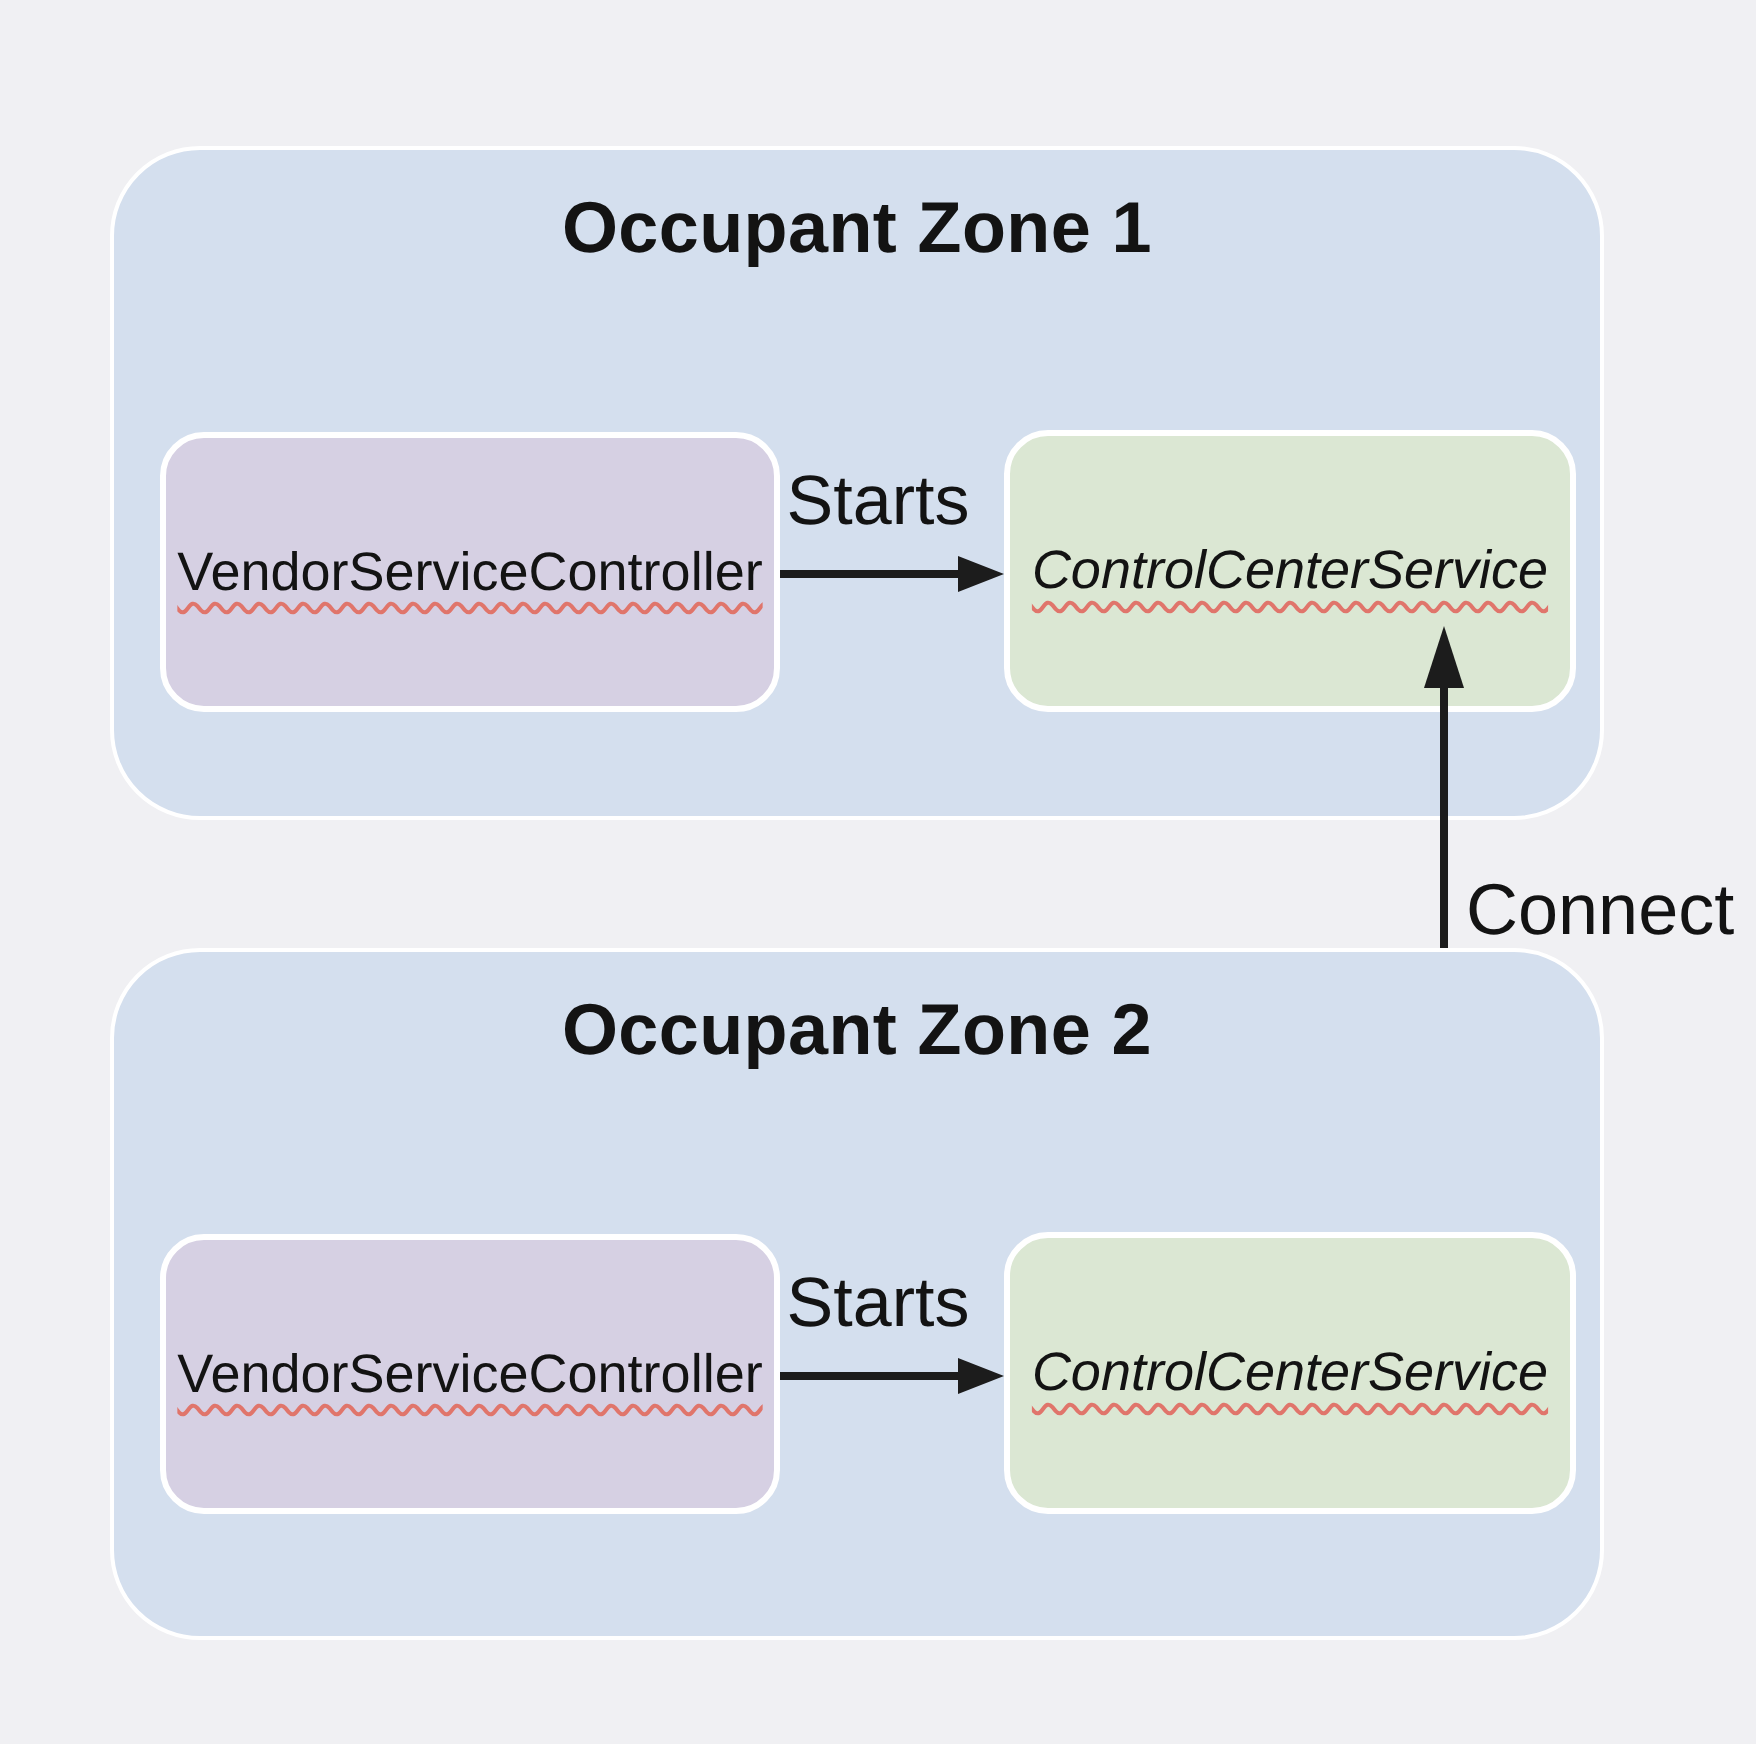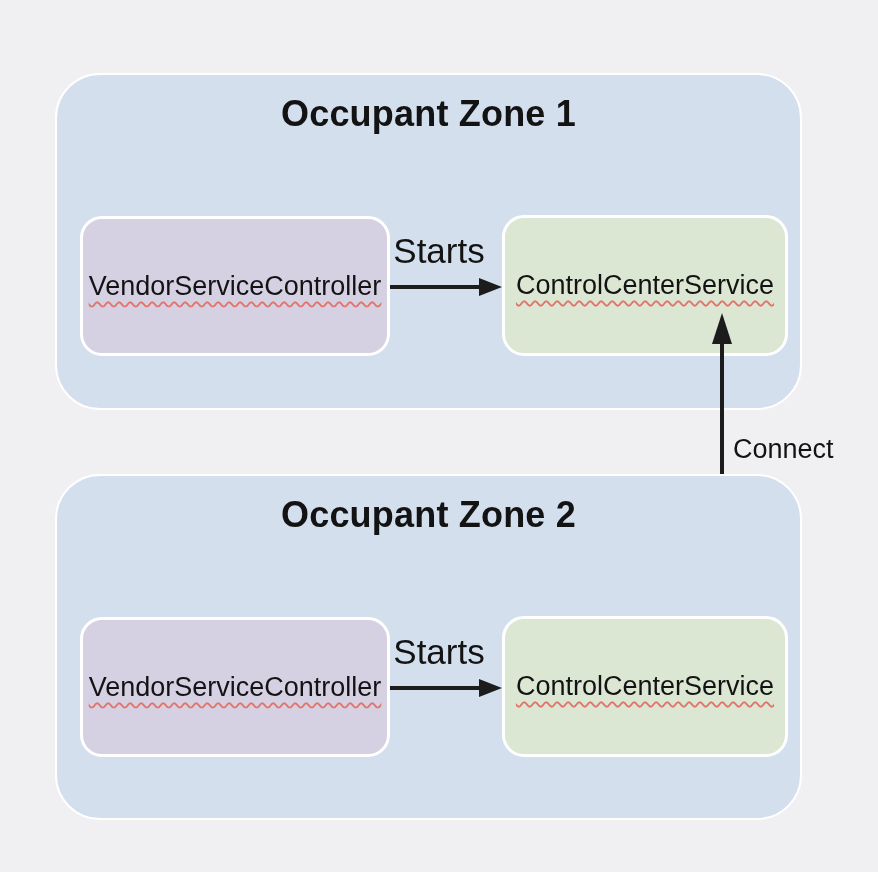--- a/index.html
+++ b/index.html
@@ -56,20 +56,21 @@
   }
   .node-vendor {
     left: 23px; top: 141px;
     width: 310px; height: 140px;
     background: var(--vendor_fill);
   }
   .node-control {
     left: 445px; top: 140px;
     width: 286px; height: 141px;
     background: var(--control_fill);
+    font-style: italic;
   }
   .node-label {
     font-size: 27px;
     color: var(--text);
     white-space: nowrap;
     text-decoration-line: underline;
     text-decoration-style: wavy;
     text-decoration-color: var(--spellcheck);
     text-decoration-thickness: 1.5px;
     text-underline-offset: 6px;
@@ -88,21 +89,21 @@
     width: 112px; height: 22px;
   }
   .v-arrow {
     position: absolute;
     left: 704px; top: 311px;
     width: 36px; height: 322px;
   }
   .connect-label {
     position: absolute;
     left: 733px; top: 434px;
-    font-size: 27px;
+    font-size: 36px;
     color: var(--text);
     white-space: nowrap;
   }
   svg line { stroke: var(--arrow); stroke-width: 4; }
   svg polygon { fill: var(--arrow); }
 </style>
 </head>
 <body>
 
 <div class="canvas">

